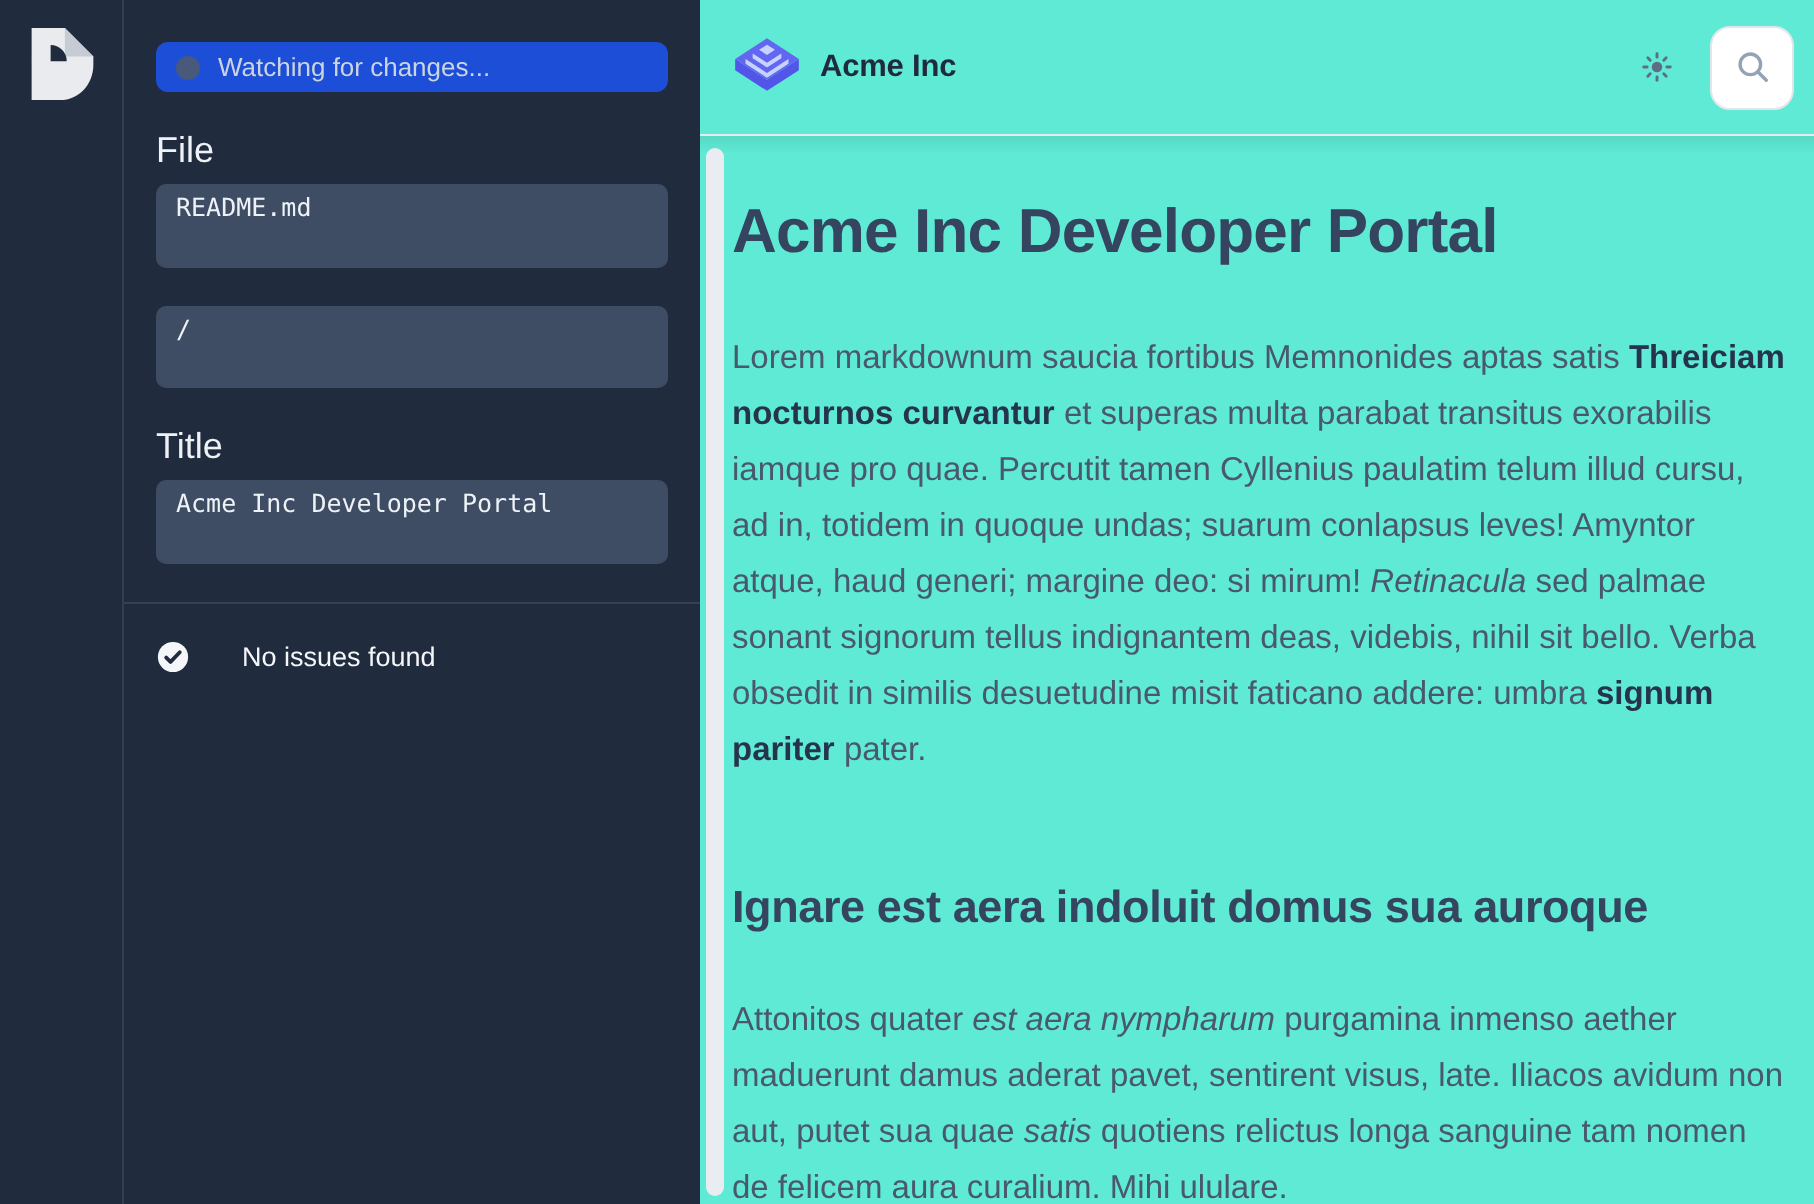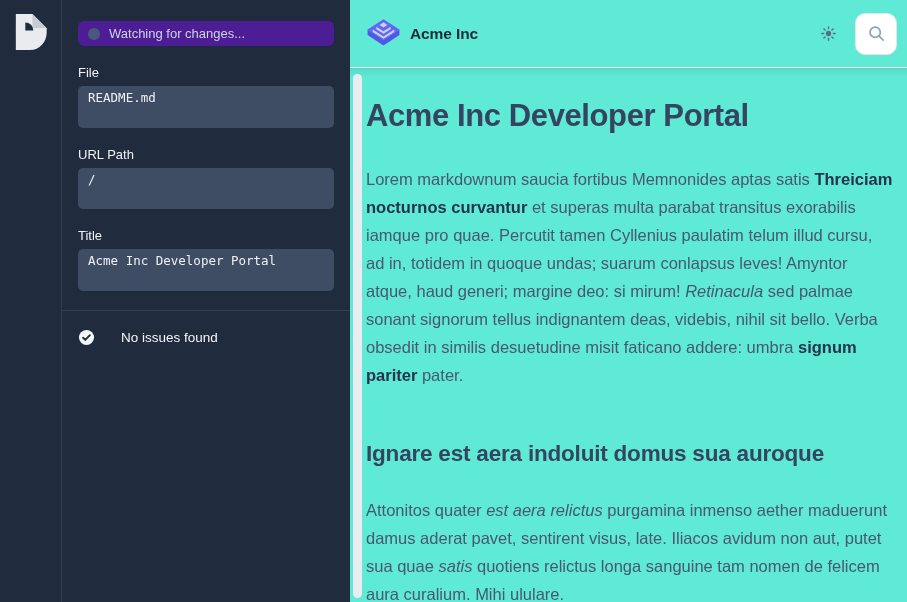--- a/index.html
+++ b/index.html
@@ -5,26 +5,26 @@
   html,body{margin:0;padding:0;width:907px;height:602px;overflow:hidden;
     font-family:"Liberation Sans",sans-serif;background:#fff;}
   .app{display:flex;width:907px;height:602px;}
 
   
   .sidebar{width:350px;flex-shrink:0;background:#202b3d;display:flex;}
   .logo-strip{width:62px;box-sizing:border-box;border-right:1px solid rgba(148,163,184,.16);
     padding-top:13px;display:flex;justify-content:center;align-items:flex-start;}
   .app-logo{width:38px;height:38px;cursor:pointer;}
   .panel{flex:1;box-sizing:border-box;padding:21px 16px 0;}
-  .watch-pill{background:#4c1d95;border-radius:6px;padding:5px 10px;display:flex;
+  .watch-pill{background:#1d4ed8;border-radius:6px;padding:5px 10px;display:flex;
     align-items:center;gap:9px;}
   .watch-pill .dot{width:12px;height:12px;border-radius:50%;background:#49597c;flex-shrink:0;}
   .watch-pill span.lbl{color:#cbd5e1;font-size:13px;}
   .field{margin-top:19px;}
-  .field label{display:block;color:#eef2f7;font-size:13px;font-weight:500;margin-bottom:6px;}
+  .field label{display:block;color:#eef2f7;font-size:18px;font-weight:500;margin-bottom:6px;}
   .field input{width:100%;box-sizing:border-box;background:#3e4d64;border:none;border-radius:5px;
     padding:4px 10px 22px;color:#eef2f7;font-family:"DejaVu Sans Mono",monospace;
     font-size:12.5px;line-height:1.25;outline:none;}
   .divider{height:1px;background:rgba(148,163,184,.18);margin:19px -16px 0;}
   .issues{margin-top:18px;display:flex;align-items:center;gap:26px;color:#f4f6f9;
     font-size:13.5px;font-weight:500;}
   .issues .ck{display:flex;flex-shrink:0;}
 
   
   .main{flex:1;min-width:0;background:#5eead4;display:flex;flex-direction:column;}
@@ -73,21 +73,20 @@
         <span class="dot"></span>
         <span class="lbl">Watching for changes...</span>
       </div>
 
       <div class="field">
         <label>File</label>
         <input type="text" value="README.md" style="">
       </div>
 
       <div class="field">
-        <label>URL Path</label>
         <input type="text" value="/" style="">
       </div>
 
       <div class="field">
         <label>Title</label>
         <input type="text" value="Acme Inc Developer Portal" style="">
       </div>
 
       <div class="divider"></div>
 
@@ -147,17 +146,17 @@
       </div>
     </header>
 
     <div class="preview-body">
       <div class="scroll-shadow"></div>
       <div class="scroll-track"></div>
       <article class="doc">
         <h1>Acme Inc Developer Portal</h1>
         <p><span>Lorem markdownum saucia fortibus Memnonides aptas satis </span><strong>Threiciam nocturnos curvantur</strong><span> et superas multa parabat transitus exorabilis iamque pro quae. Percutit tamen Cyllenius paulatim telum illud cursu, ad in, totidem in quoque undas; suarum conlapsus leves! Amyntor atque, haud generi; margine deo: si mirum! </span><em>Retinacula</em><span> sed palmae sonant signorum tellus indignantem deas, videbis, nihil sit bello. Verba obsedit in similis desuetudine misit faticano addere: umbra </span><strong>signum pariter</strong><span> pater.</span></p>
         <h2>Ignare est aera indoluit domus sua auroque</h2>
-        <p class="second"><span>Attonitos quater </span><em>est aera relictus</em><span> purgamina inmenso aether maduerunt damus aderat pavet, sentirent visus, late. Iliacos avidum non aut, putet sua quae </span><em>satis</em><span> quotiens relictus longa sanguine tam nomen de felicem aura curalium. Mihi ulular</span><span>e.</span></p>
+        <p class="second"><span>Attonitos quater </span><em>est aera nympharum</em><span> purgamina inmenso aether maduerunt damus aderat pavet, sentirent visus, late. Iliacos avidum non aut, putet sua quae </span><em>satis</em><span> quotiens relictus longa sanguine tam nomen de felicem aura curalium. Mihi ulular</span><span>e.</span></p>
       </article>
     </div>
   </main>
 </div>
 
 </body></html>

